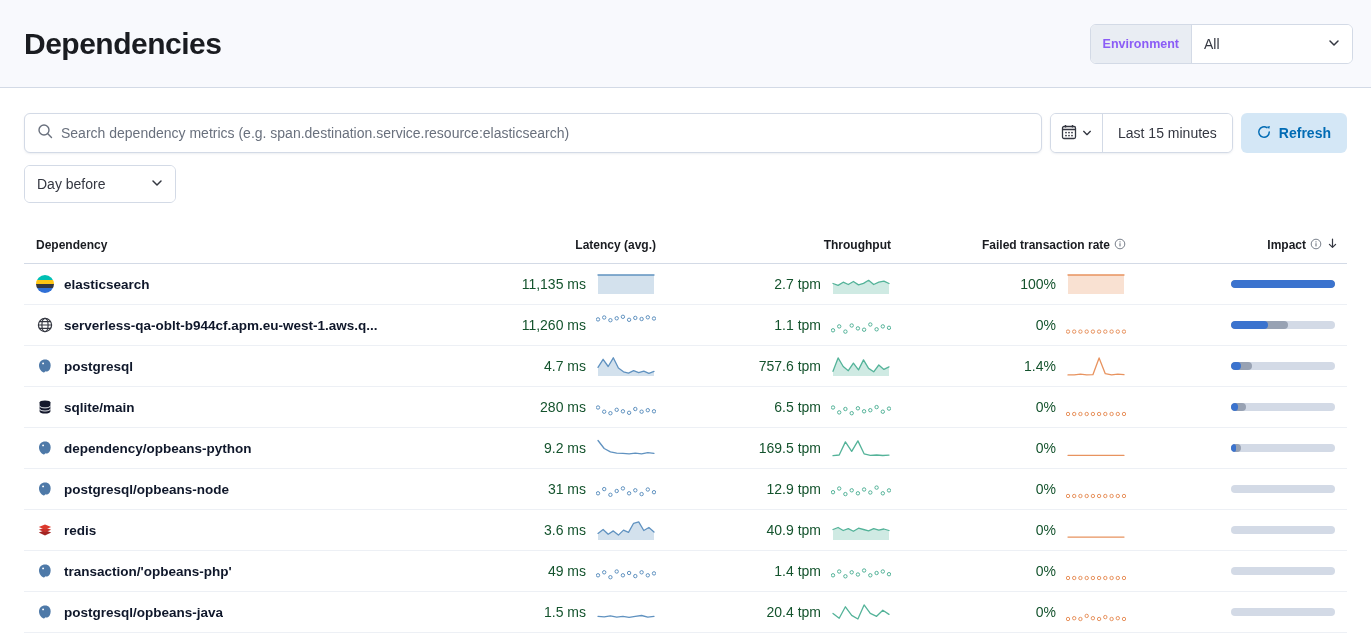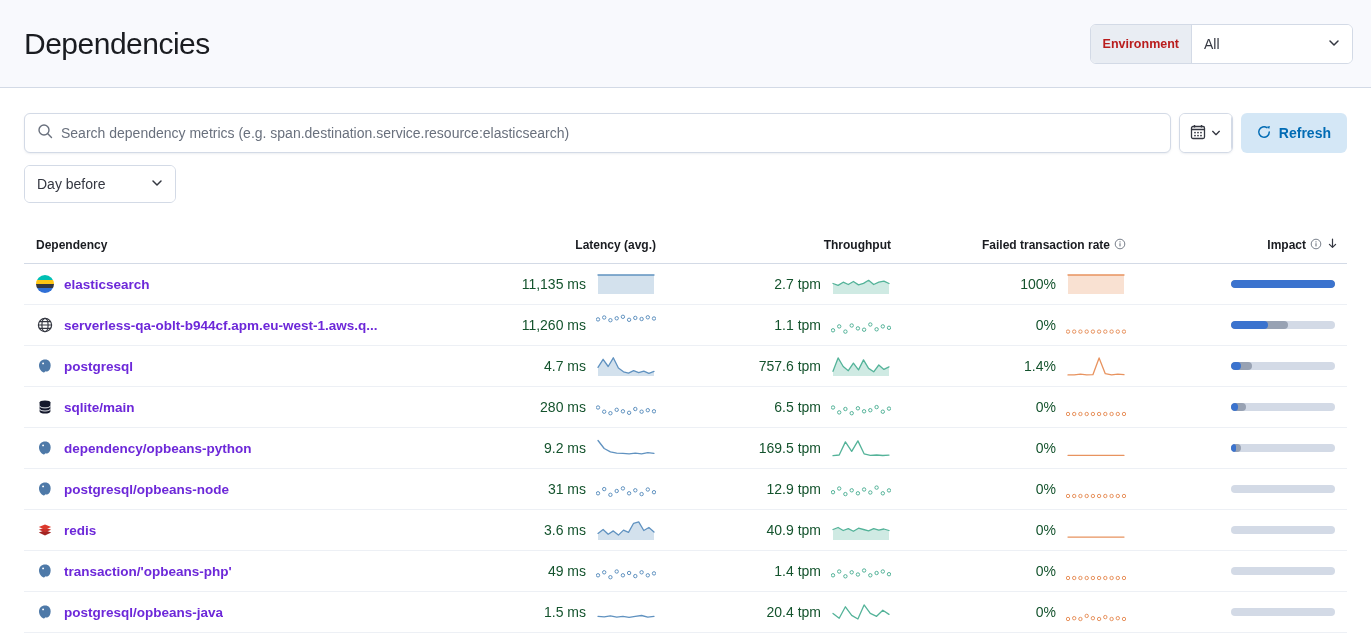--- a/index.html
+++ b/index.html
@@ -9,28 +9,28 @@
     background: #fff; color: #343741; overflow: hidden;
   }
   .screen { width: 1371px; height: 635px; overflow: hidden; background: #fff; }
 
   
   .kbn-header {
     height: 88px; background: #f8f9fd; border-bottom: 1px solid #d3dae6;
     display: flex; align-items: center; justify-content: space-between;
     padding: 0 18px 0 24px;
   }
-  .page-title { font-size: 30px; font-weight: 400; color: #1a1c21; letter-spacing: -0.5px; }
+  .page-title { font-size: 30px; font-weight: 700; color: #1a1c21; letter-spacing: -0.5px; }
   .env-control {
     display: flex; height: 40px; border: 1px solid #d3dae6; border-radius: 6px;
     overflow: hidden; background: #fff; cursor: pointer;
   }
   .env-label {
     background: #e9edf3; display: flex; align-items: center; padding: 0 12px;
-    font-size: 12.5px; font-weight: 600; color: #b91c1c; border-right: 1px solid #d3dae6;
+    font-size: 12.5px; font-weight: 600; color: #8b5cf6; border-right: 1px solid #d3dae6;
   }
   .env-select {
     display: flex; align-items: center; justify-content: space-between;
     padding: 0 12px; font-size: 14px; color: #343741; min-width: 160px; background: #fff;
   }
 
   
   .main { padding: 25px 24px 0 24px; }
 
   .toolbar-row { display: flex; align-items: center; gap: 8px; }
@@ -92,21 +92,21 @@
   thead th.h-dep { text-align: left; padding-left: 12px; }
   thead th .h-inner { display: inline-flex; align-items: center; gap: 4px; cursor: pointer; }
   tbody td { border-bottom: 1px solid #edf0f5; height: 41px; padding: 0 8px; }
   .dep-wrap { display: flex; align-items: center; gap: 10px; padding-left: 4px; overflow: hidden; }
   .dep-icon { width: 18px; height: 18px; flex: 0 0 18px; display: inline-flex; align-items: center; justify-content: center; }
   .icon-es {
     width: 18px; height: 18px; border-radius: 50%;
     background: linear-gradient(180deg, #00bfb3 0 30%, #fec514 30% 48%, #343741 48% 74%, #2f6fd6 74% 100%);
   }
   .dep-link {
-    color: #6d28d9; font-weight: 600; font-size: 13.5px; text-decoration: none;
+    color: #0f172a; font-weight: 600; font-size: 13.5px; text-decoration: none;
     white-space: nowrap; overflow: hidden; text-overflow: ellipsis;
   }
   .metric-wrap { display: flex; align-items: center; justify-content: flex-end; gap: 10px; }
   .val { font-size: 14px; color: #14532d; white-space: nowrap; }
   .spark { width: 60px; height: 26px; display: inline-block; flex: 0 0 60px; }
   .impact-wrap { display: flex; justify-content: flex-end; padding-right: 4px; }
   .impact-bar {
     position: relative; width: 104px; height: 8px; border-radius: 4px;
     background: #d3dae6; overflow: hidden; display: inline-block;
   }
@@ -153,20 +153,21 @@
                   <circle cx="11" cy="8.6" r=".9"></circle>
                   <circle cx="5" cy="11.6" r=".9"></circle>
                   <circle cx="8" cy="11.6" r=".9"></circle>
                   <circle cx="11" cy="11.6" r=".9"></circle>
                 </g>
               </svg></span>
           <span><svg width="10" height="10" viewBox="0 0 12 12">
                 <path d="M2 4l4 4 4-4" fill="none" stroke="#343741" stroke-width="1.6" stroke-linecap="round" stroke-linejoin="round"></path>
               </svg></span>
         </button>
+        <button class="range-btn">Last 15 minutes</button>
       </div>
       <button class="refresh-btn">
         <span><svg width="14" height="14" viewBox="0 0 16 16">
               <path d="M14 8A6 6 0 1 1 11.4 3.05" fill="none" stroke="#006bb4" stroke-width="1.7" stroke-linecap="round"></path>
               <path d="M14.8 1.1L11.3 1.9 13.9 4.7 Z" fill="#006bb4"></path>
             </svg></span>
         <span>Refresh</span>
       </button>
     </div>
 

